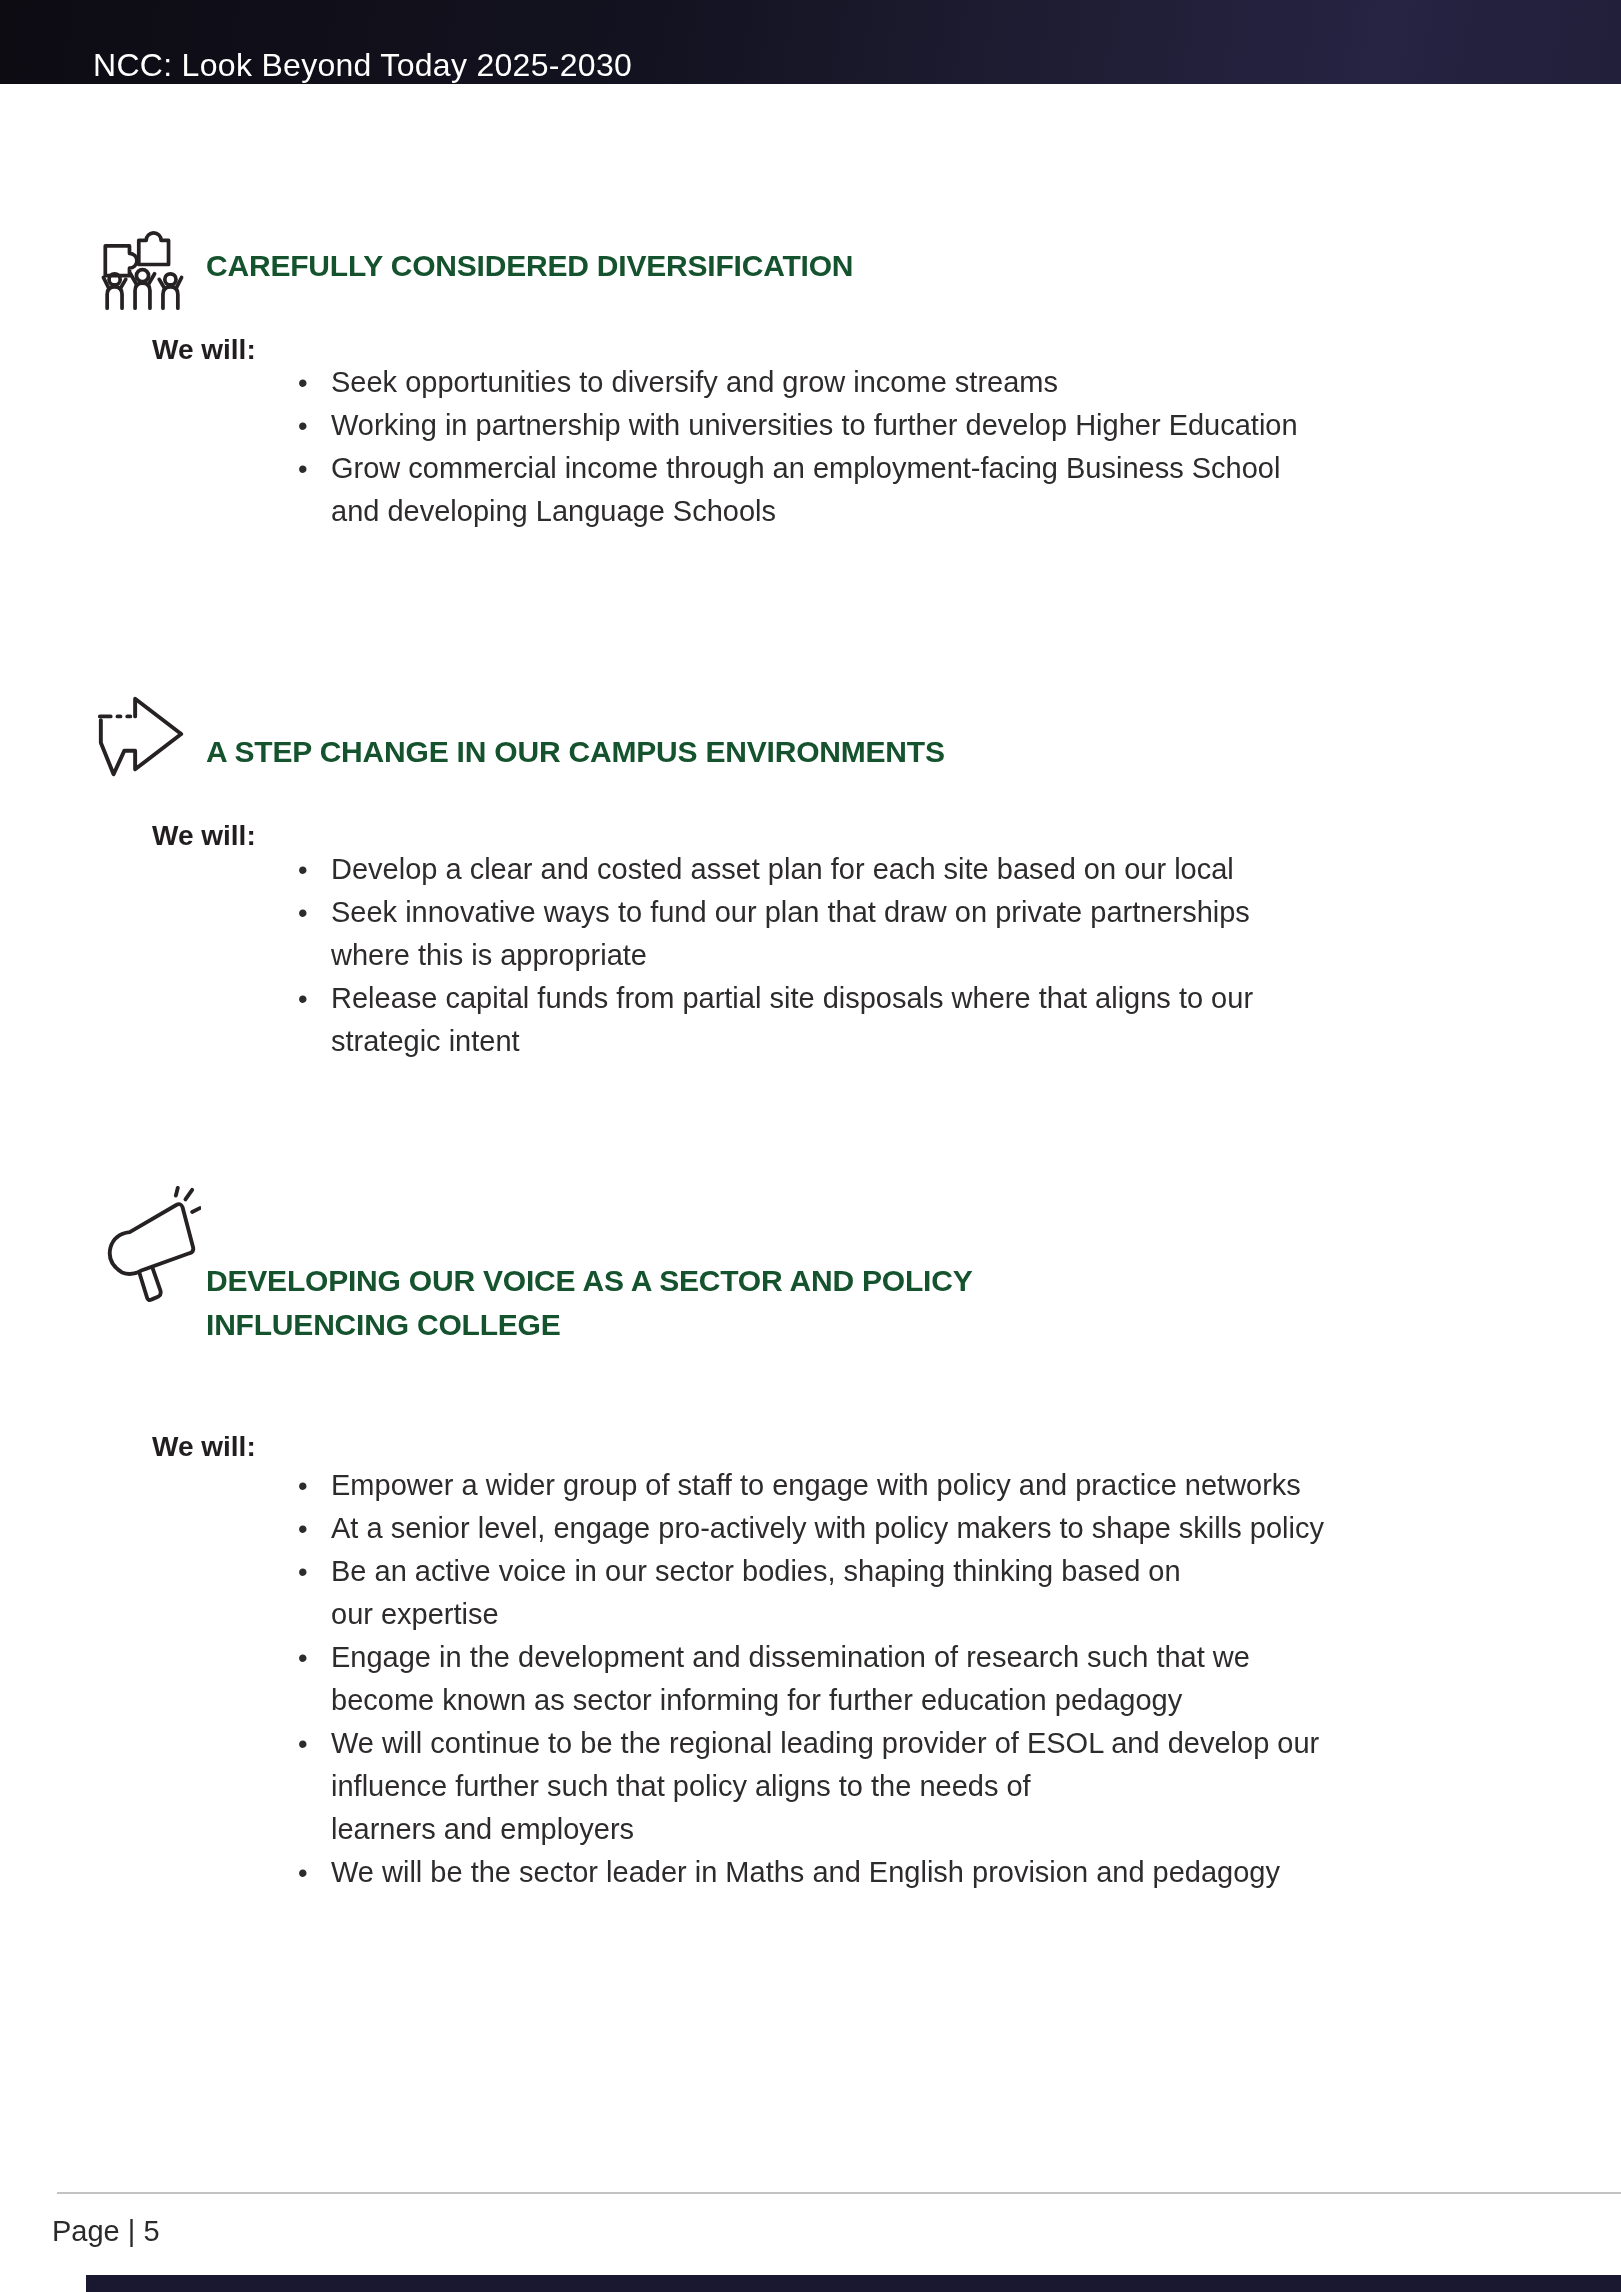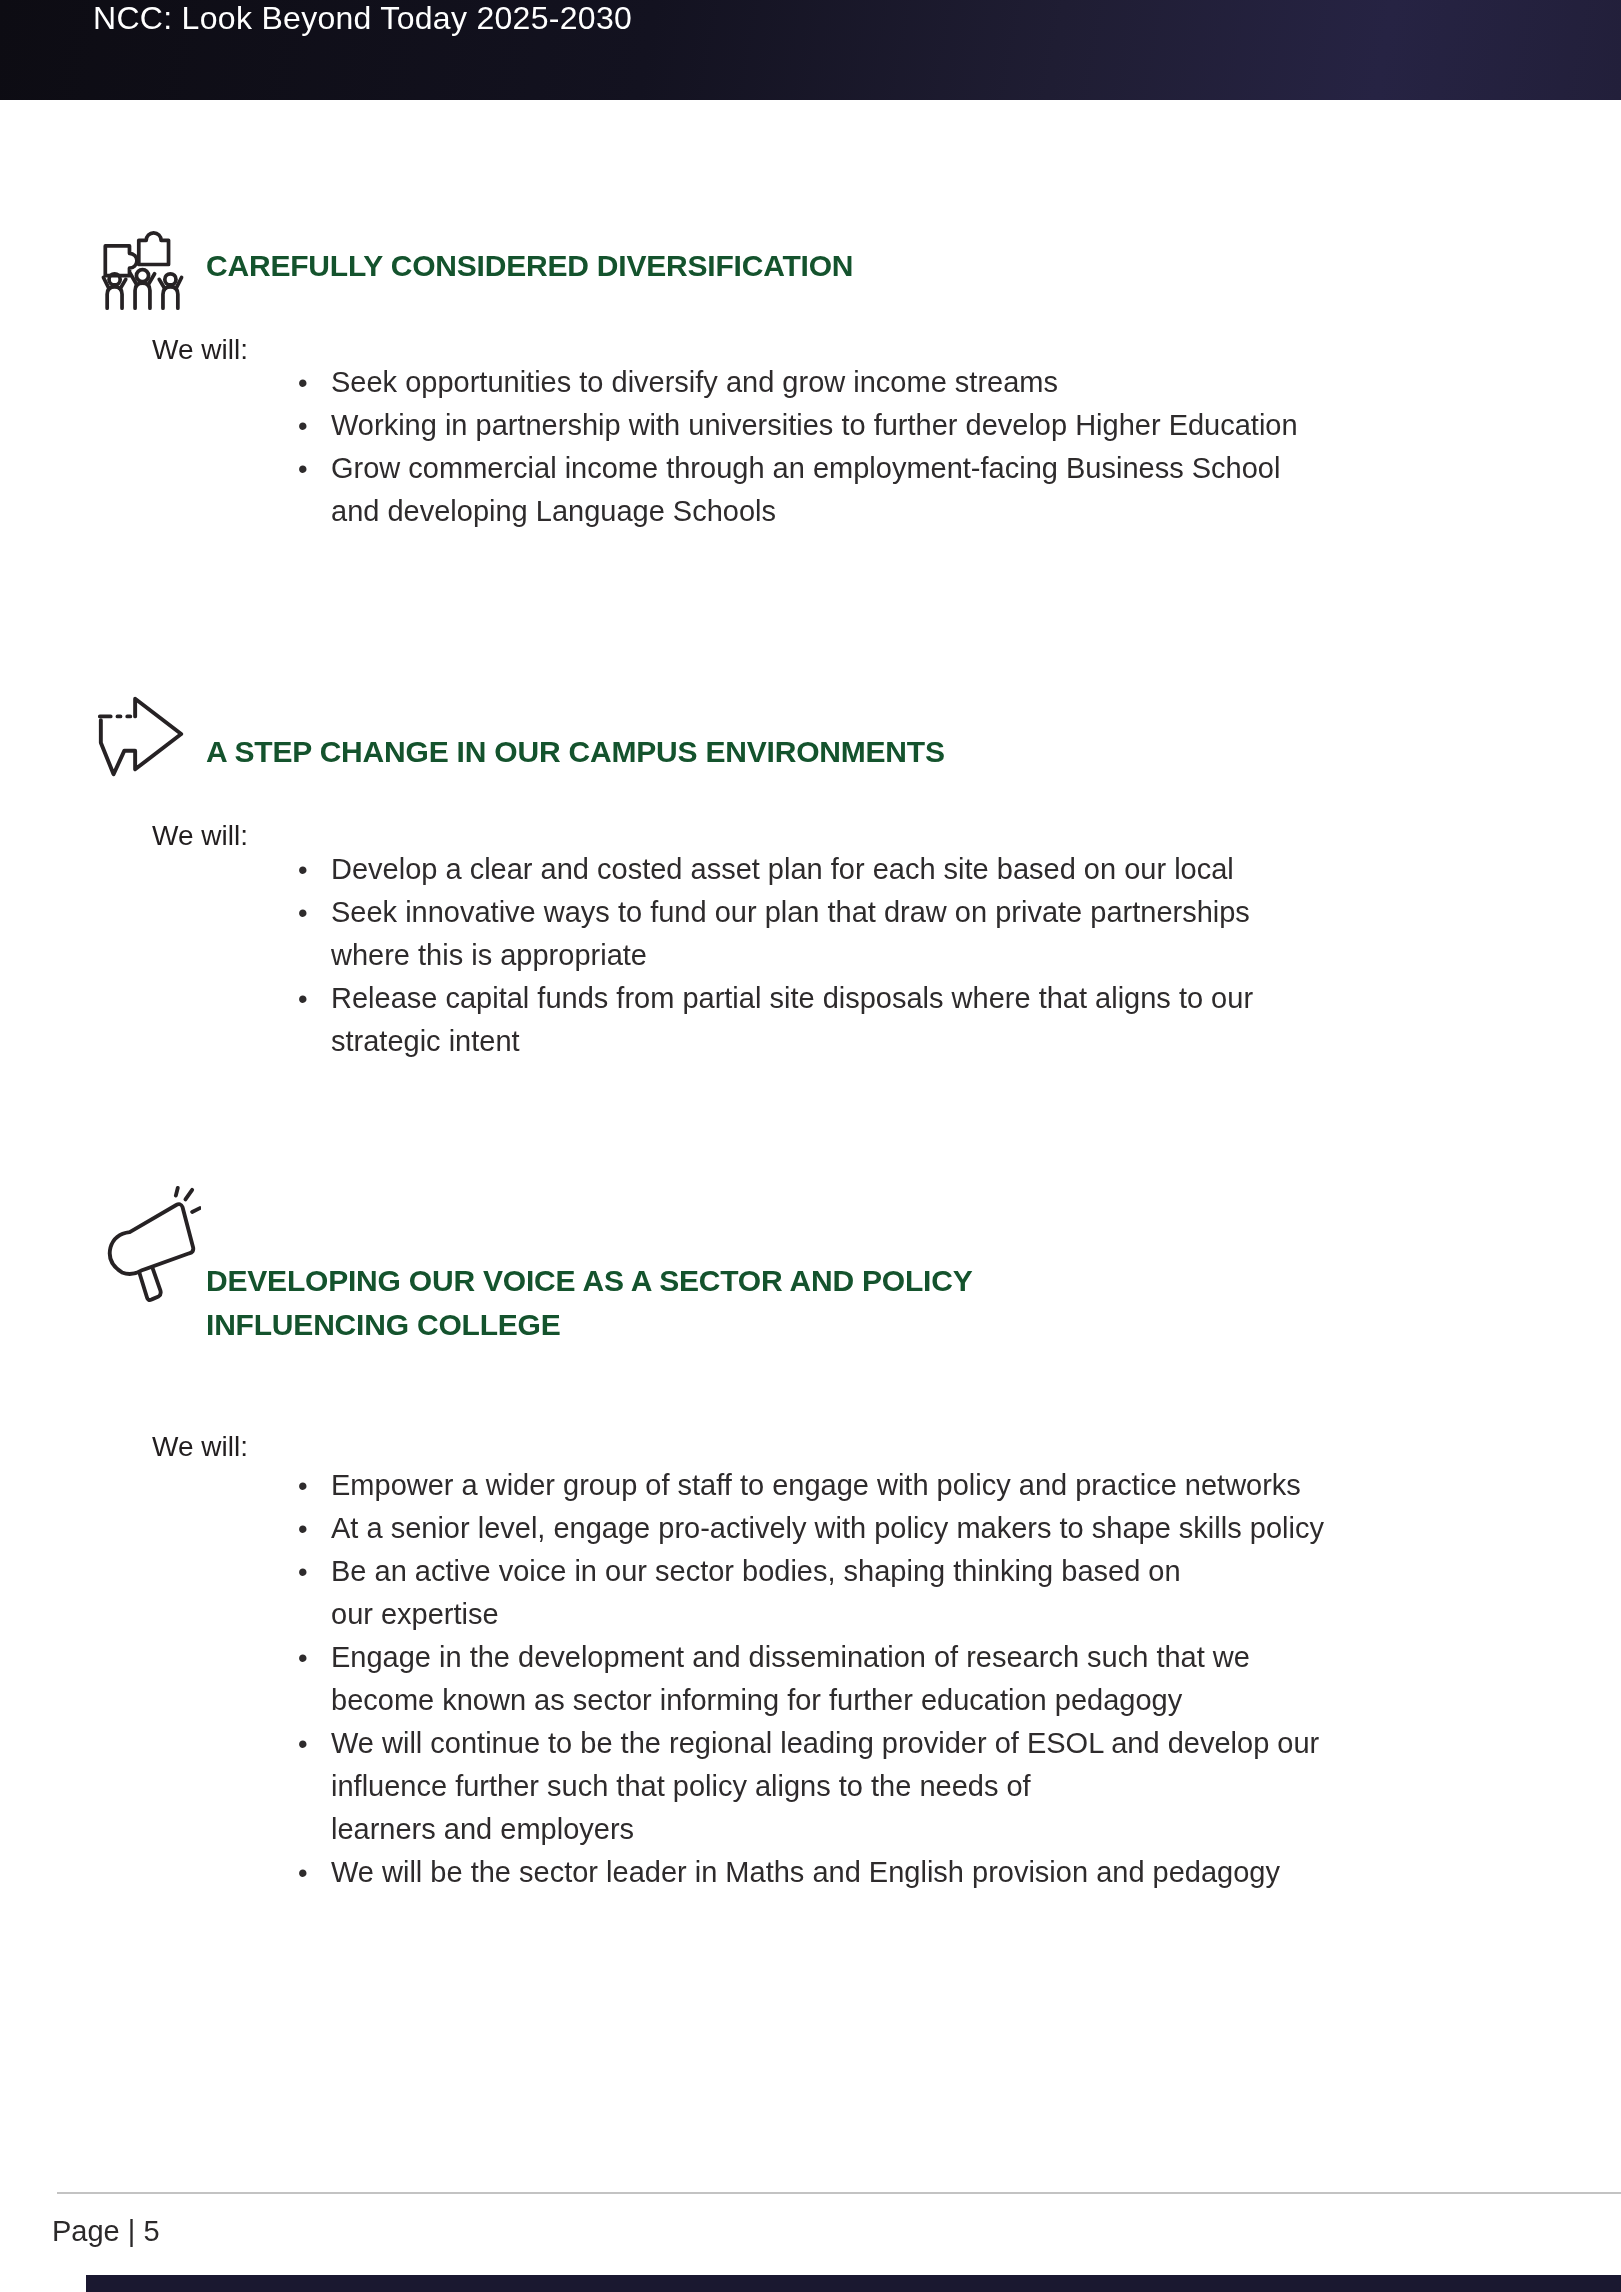--- a/index.html
+++ b/index.html
@@ -2,36 +2,36 @@
 <html><head>
 <meta charset="utf-8">
 <style>
   html,body{margin:0;padding:0;}
   body{
     width:1621px;height:2293px;position:relative;overflow:hidden;
     background:#ffffff;color:#2e2b2c;
     font-family:"Liberation Sans", sans-serif;
   }
   .header-bar{
-    position:absolute;top:0;left:0;right:0;height:100px;
+    position:absolute;top:0;left:0;right:0;height:84px;
     background:linear-gradient(100deg,#0d0c13 0%,#131220 40%,#1f1d33 65%,#262343 85%,#221f3a 100%);
-    display:flex;align-items:flex-start;
+    display:flex;align-items:flex-end;
   }
   .header-title{
     margin-left:93px;color:#ffffff;font-size:32px;font-weight:500;letter-spacing:0.3px;white-space:nowrap;
   }
   .section{position:absolute;left:0;right:0;}
   .icon{position:absolute;}
   .icon svg{display:block;}
   .sec-title{
     position:absolute;left:206px;font-size:30px;font-weight:700;color:#14532d;
     letter-spacing:-0.2px;line-height:44px;white-space:nowrap;
   }
   .sec-title span{display:block;}
-  .we-will{position:absolute;left:152px;font-size:28px;font-weight:400;color:#221e1f;white-space:nowrap;}
+  .we-will{position:absolute;left:152px;font-size:28px;font-weight:700;color:#221e1f;white-space:nowrap;}
   .bullets{position:absolute;left:294px;right:0;}
   .bline{position:relative;height:43px;line-height:43px;font-size:29px;white-space:nowrap;padding-left:37px;color:#2e2b2c;}
   .bline .dot{position:absolute;left:3.9px;top:0;font-size:27.4px;color:#2e2b2c;}
   .footer-divider{position:absolute;left:57px;right:0;top:2192px;height:2px;background:#c3c3c3;}
   .page-number{position:absolute;left:52px;top:2203px;font-size:29px;color:#2b292a;margin-top:12px;}
   .next-page-edge{position:absolute;left:86px;right:0;top:2275px;height:17.6px;background:#1a1830;}
   .ic-stroke{stroke:#262224;fill:none;stroke-width:4;stroke-linecap:round;stroke-linejoin:round;}
 </style>
 </head>
 <body>

